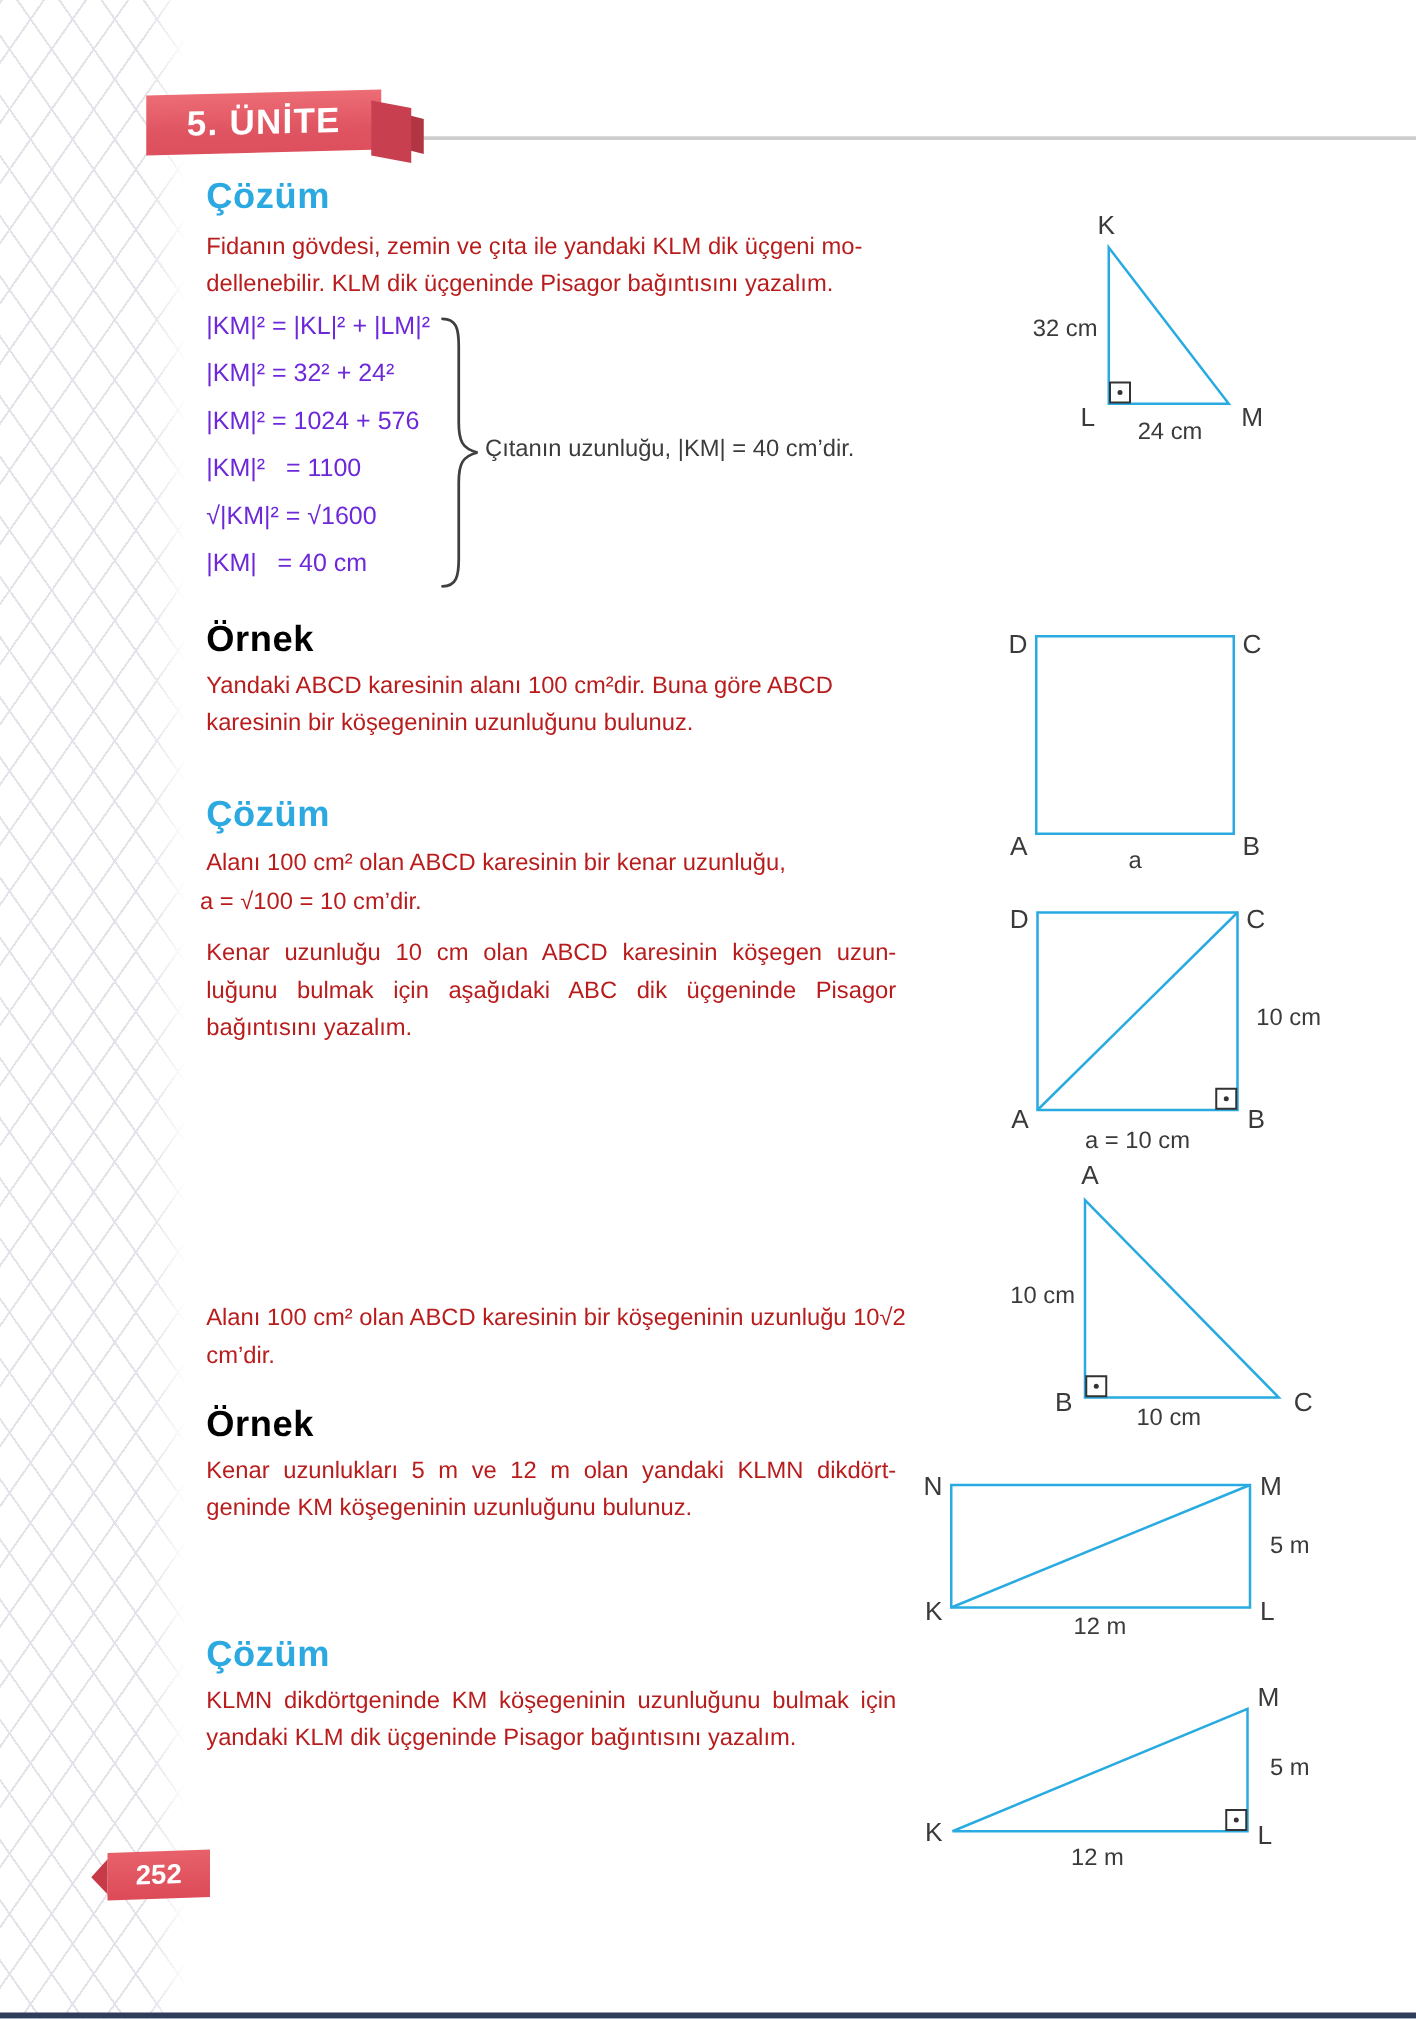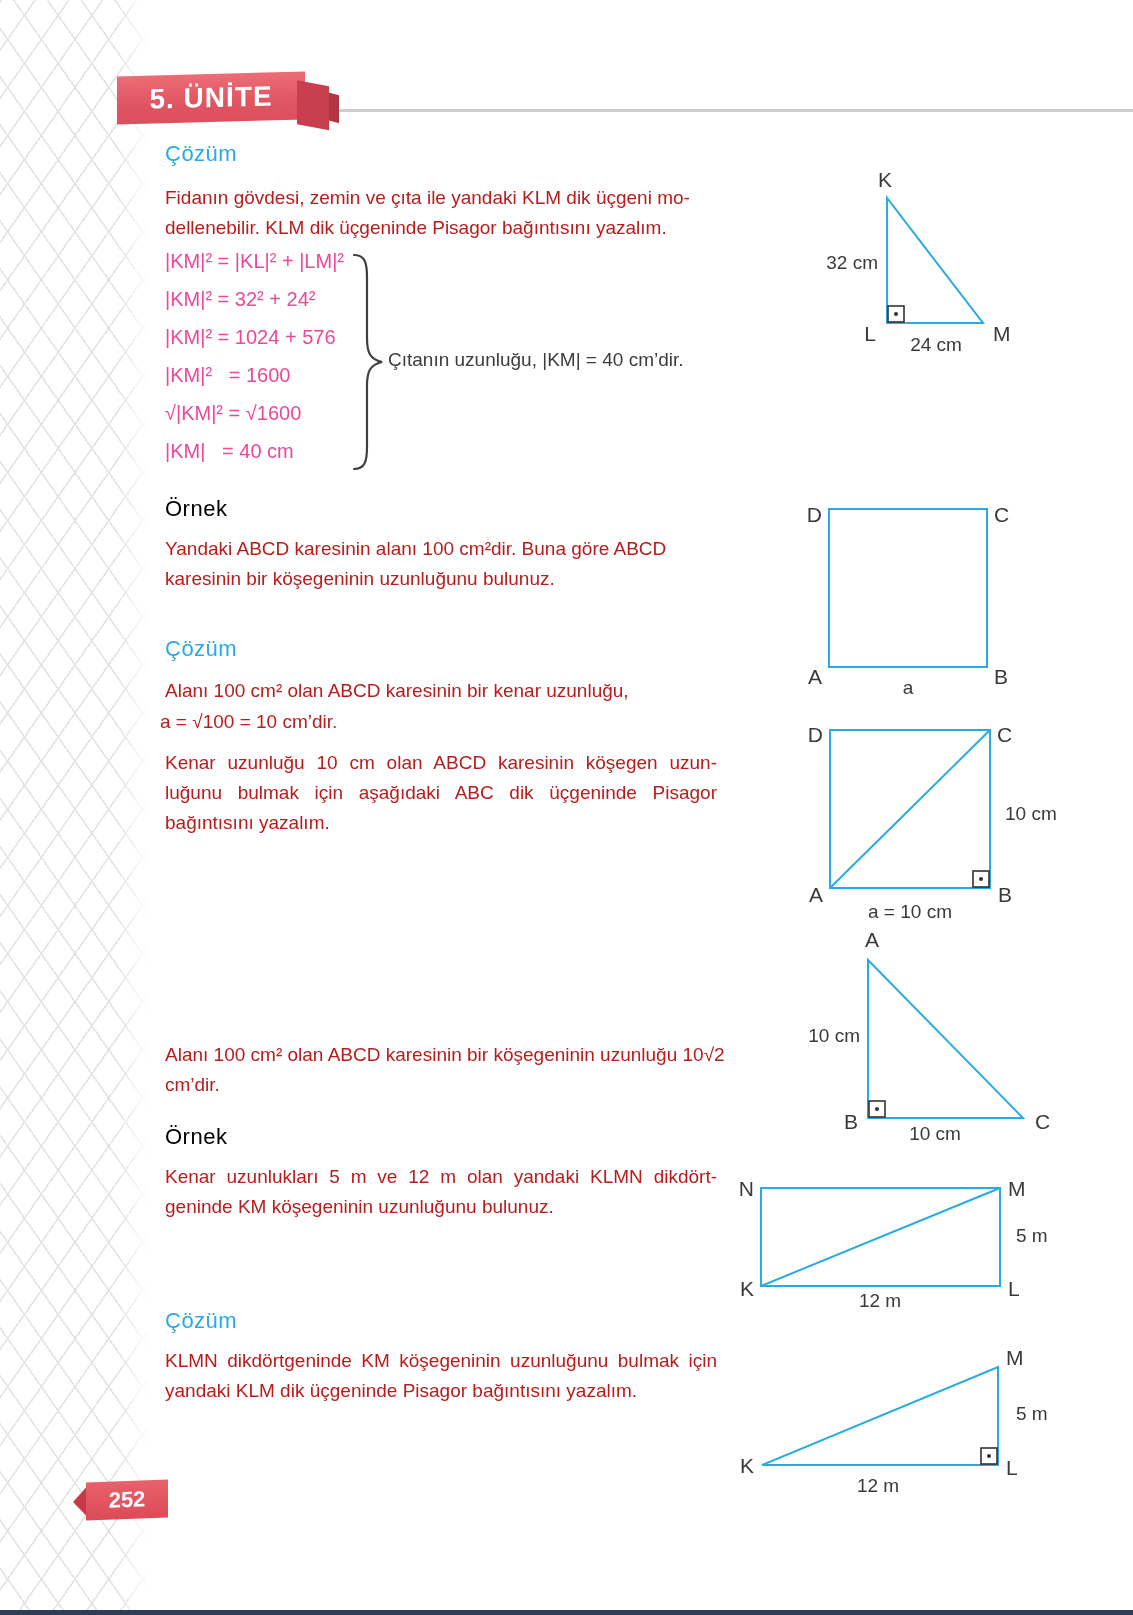--- a/index.html
+++ b/index.html
@@ -27,29 +27,29 @@
     position:absolute;right:-24px;top:12px;width:32px;height:44px;
     background:#c84050;transform:skewY(12deg);z-index:-1;
   }
   .unit-banner .fold-b{
     position:absolute;right:-34px;top:22px;width:18px;height:28px;
     background:#b23543;transform:skewY(16deg);z-index:-2;
   }
   .unit-title{color:#fff;font-size:28px;font-weight:bold;letter-spacing:1px;}
   .header-rule{position:absolute;left:302px;top:109px;width:831px;height:3px;background:#cecece;z-index:1;}
 
-  .h-blue,.h-red{position:absolute;font-size:22px;font-weight:normal;letter-spacing:.5px;margin:0;}
+  .h-blue,.h-red{position:absolute;font-size:29px;font-weight:bold;letter-spacing:.5px;margin:0;}
   .h-blue{color:#2ba9e0;}
   .h-red{color:#000000;}
 
   .para{position:absolute;font-size:19px;line-height:1.58;color:#b91c1c;}
   .just{text-align:justify;}
 
   .fstack{position:absolute;}
-  .formula{font-size:20px;height:38px;white-space:pre;color:#ec4899;}
+  .formula{font-size:20px;height:38px;white-space:pre;color:#6d28d9;}
 
   .brace{position:absolute;}
   .result-note{position:absolute;font-size:19px;color:#3c3c3c;}
 
   .diagram{position:absolute;}
   .diagram text{font-family:"Liberation Sans",sans-serif;font-size:21px;fill:#3a3a3a;}
   .diagram text.side-label{font-size:19px;}
   .shape{fill:none;stroke:#29abe2;stroke-width:2px;stroke-linejoin:miter;}
   .ra-box{fill:#ffffff;stroke:#333333;stroke-width:1.6px;}
   .ra-dot{fill:#333333;}
@@ -82,21 +82,21 @@
   </div>
   <div class="header-rule"></div>
 
   <h2 class="h-blue" style="left:165px;top:141px;">Çözüm</h2>
   <div class="para" style="left:165px;top:183px;width:552px;">Fidanın gövdesi, zemin ve çıta ile yandaki KLM dik üçgeni mo-dellenebilir. KLM dik üçgeninde Pisagor bağıntısını yazalım.</div>
 
   <div class="fstack" style="left:165px;top:250px;">
     <div class="formula">|KM|² = |KL|² + |LM|²</div>
     <div class="formula">|KM|² = 32² + 24²</div>
     <div class="formula">|KM|² = 1024 + 576</div>
-    <div class="formula">|KM|²   = 1600</div>
+    <div class="formula">|KM|²   = 1100</div>
     <div class="formula">√|KM|² = √1600</div>
     <div class="formula">|KM|   = 40 cm</div>
   </div>
 
   <svg class="brace" style="left:352px;top:252px;" width="36" height="220" viewBox="0 0 36 220">
     <path d="M2 3 C13 3 15 11 15 25 L15 86 C15 101 18 107 30 110 C18 113 15 119 15 134 L15 195 C15 209 13 217 2 217" fill="none" stroke="#3f3f3f" stroke-width="2.2" stroke-linecap="round"></path>
   </svg>
   <div class="result-note" style="left:388px;top:349px;">Çıtanın uzunluğu, |KM| = 40 cm’dir.</div>
 
   <svg class="diagram" style="left:800px;top:165px;" width="310" height="200" viewBox="0 0 310 200">

